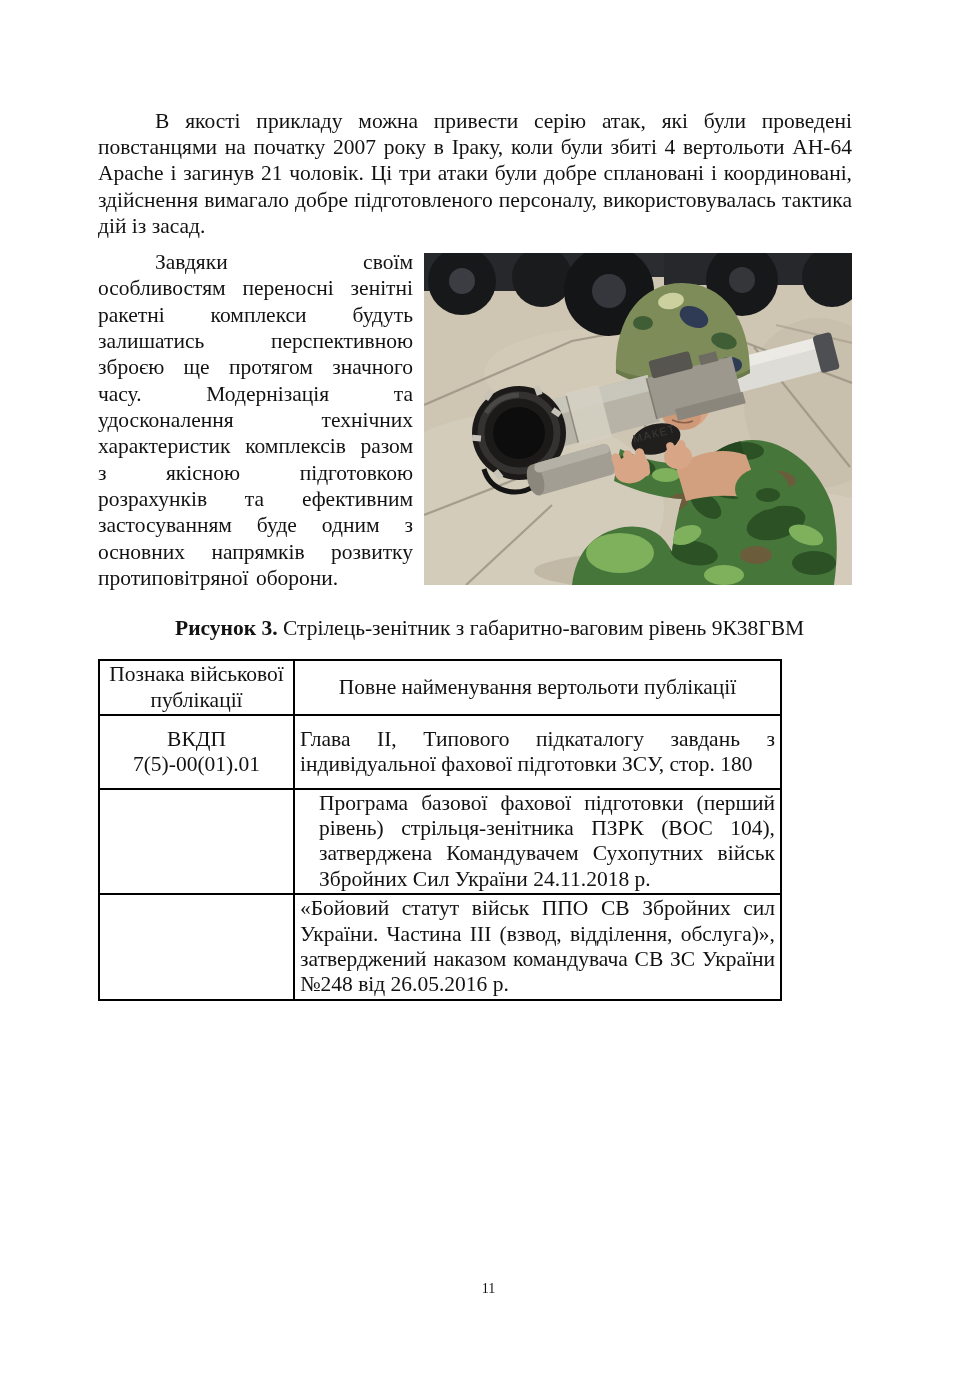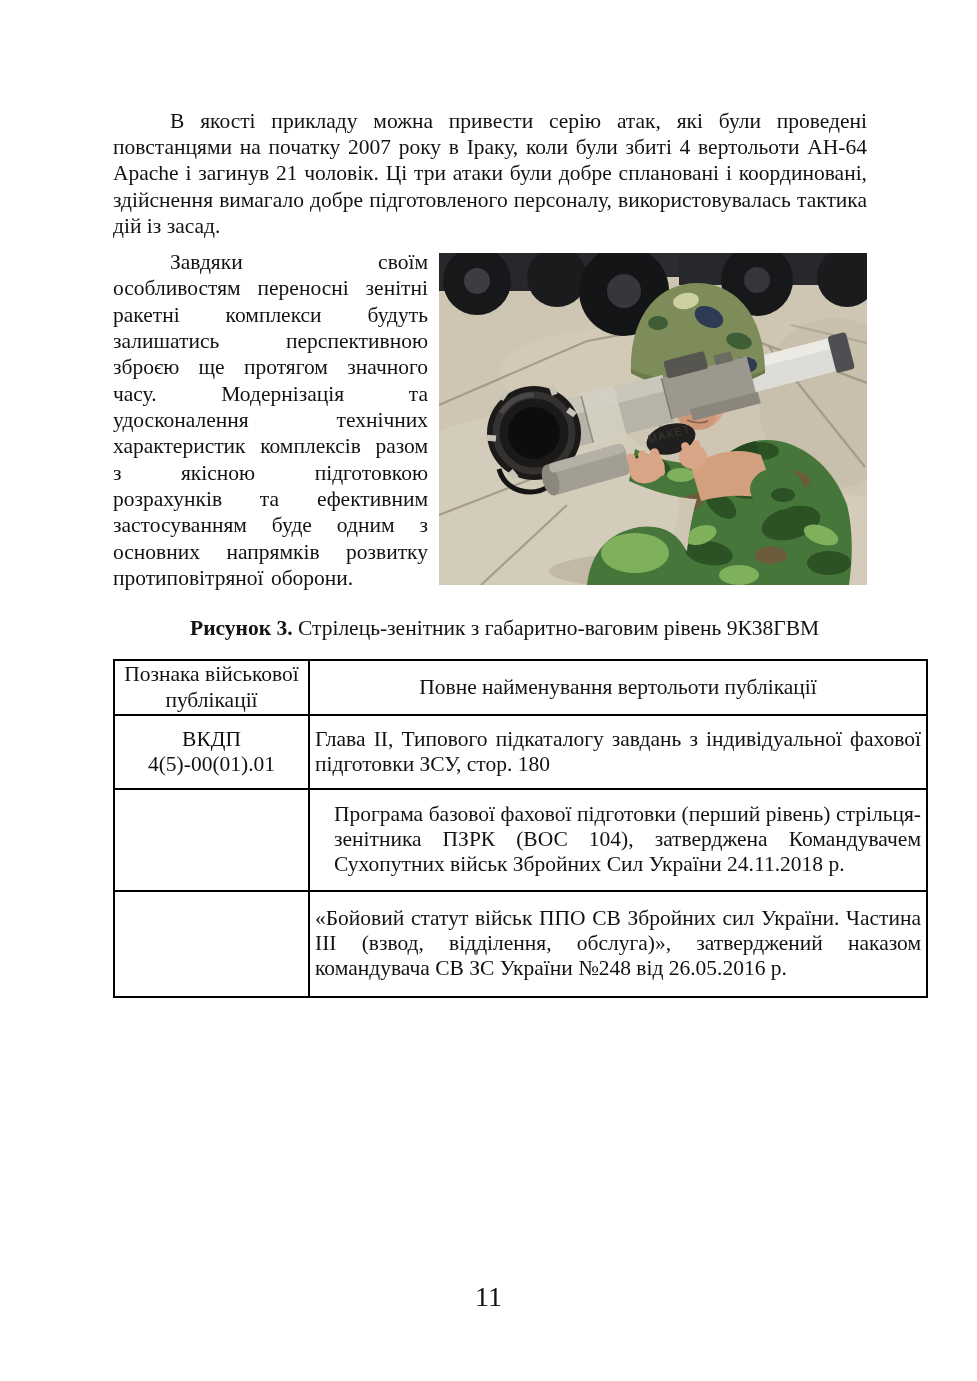--- a/index.html
+++ b/index.html
@@ -5,21 +5,21 @@
   html,body{margin:0;padding:0;background:#ffffff;}
   .page{
     position:relative;
     width:977px;height:1381px;
     background:#ffffff;
     font-family:"Liberation Serif","DejaVu Serif",serif;
     color:#121212;
     overflow:hidden;
   }
   .content{
-    position:absolute;left:113px;top:108px;width:754px;
+    position:absolute;left:98px;top:108px;width:754px;
   }
   .para{
     font-size:21.5px;line-height:26.2px;
     text-align:justify;text-indent:57px;
     margin:0;
   }
   .figure-block{margin-top:10px;}
   .figure-block::after{content:"";display:block;clear:both;}
   .photo-wrap{
     float:right;width:428px;height:332px;margin:4px 0 6px 11px;
@@ -37,42 +37,42 @@
     margin:0;
   }
   .caption-label{font-weight:bold;}
   .section-heading{
     margin:134px 0 0 57px;
     font-size:21.5px;font-weight:bold;letter-spacing:0.2px;
   }
   table.refs{
     margin-top:18px;
     border-collapse:collapse;
-    width:815px;table-layout:fixed;
+    width:684px;table-layout:fixed;
     font-size:21.5px;line-height:25.2px;
   }
   table.refs col.c1{width:195px;}
   table.refs th,table.refs td{
     border:2px solid #000;
     vertical-align:middle;
     padding:1px 5px;
     overflow:hidden;
   }
   table.refs th{
     font-weight:normal;text-align:center;height:50px;
   }
   td.code{text-align:center;}
   td.desc{text-align:justify;padding-left:9px;padding-right:6px;}
   tr.r1 td{height:70px;}
   tr.r2 td{height:76px;}
   tr.r3 td{height:98px;padding-left:24px;}
   tr.r4 td{height:102px;border-radius:7px;}
   .page-number{
     position:absolute;left:0;top:1281px;width:977px;
-    text-align:center;font-size:28px;
+    text-align:center;font-size:14px;
   }
 </style>
 </head>
 <body>
 
 <div class="page">
   <div class="content">
 
     <p class="para">В якості прикладу можна привести серію атак, які були проведені повстанцями на початку 2007 року в Іраку, коли були збиті 4 вертольоти АН-64 Apache і загинув 21 чоловік. Ці три атаки були добре сплановані і координовані, здійснення вимагало добре підготовленого персоналу, використовувалась тактика дій із засад.</p>
 
@@ -237,21 +237,21 @@
           <col class="c2">
         </colgroup>
       <thead>
         <tr>
           <th>Познака військової публікації</th>
           <th>Повне найменування вертольоти публікації</th>
         </tr>
       </thead>
       <tbody>
         <tr class="r1">
-          <td class="code">ВКДП 4(5)-00(01).01</td>
+          <td class="code">ВКДП 7(5)-00(01).01</td>
           <td class="desc">Глава ІІ, Типового підкаталогу завдань з індивідуальної фахової підготовки ЗСУ, стор. 180</td>
         </tr>
         <tr class="r3">
           <td class="code"></td>
           <td class="desc">Програма базової фахової підготовки (перший рівень) стрільця-зенітника ПЗРК (ВОС 104), затверджена Командувачем Сухопутних військ Збройних Сил України 24.11.2018 р.</td>
         </tr>
         <tr class="r4">
           <td class="code"></td>
           <td class="desc">«Бойовий статут військ ППО СВ Збройних сил України. Частина ІІІ (взвод, відділення, обслуга)», затверджений наказом командувача СВ ЗС України №248 від 26.05.2016 р.</td>
         </tr>

